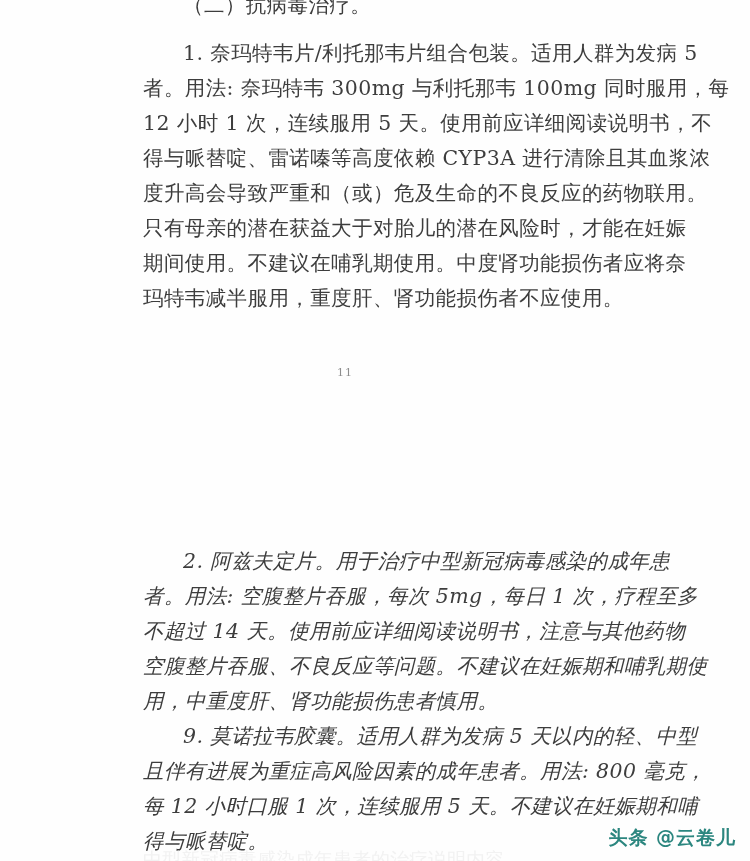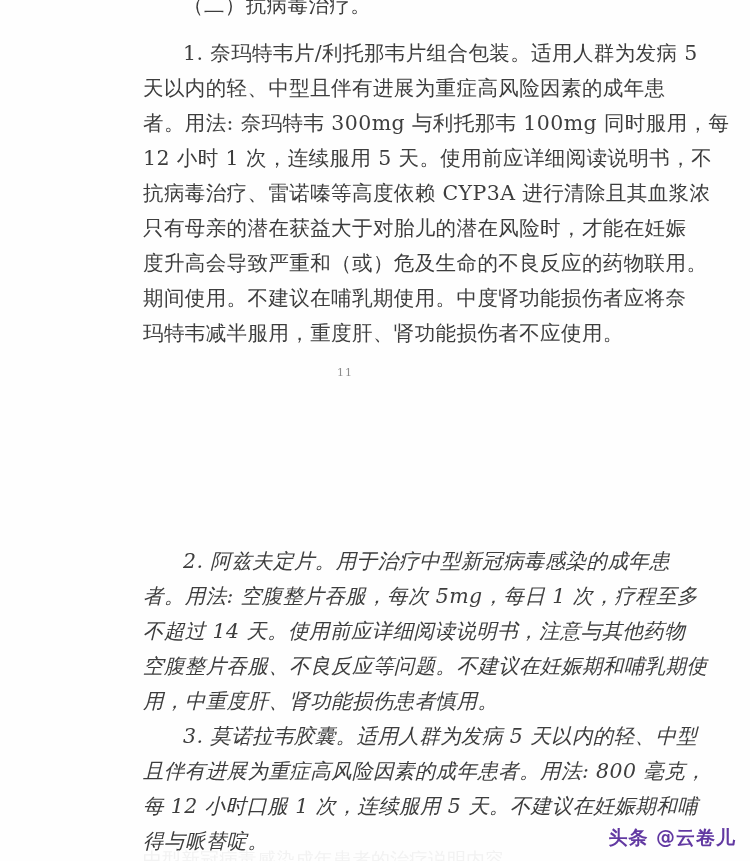--- a/index.html
+++ b/index.html
@@ -74,58 +74,57 @@
     overflow: hidden;
   }
 
   
   .watermark {
     position: absolute;
     right: 14px;
     bottom: 14px;
     font-size: 19px;
     line-height: 1;
-    color: #4c1d95;
+    color: #0f766e;
     font-family: "DejaVu Sans", "Liberation Sans", sans-serif;
     font-weight: 700;
     letter-spacing: 1px;
     opacity: .88;
     white-space: nowrap;
   }
 </style>
 </head>
 <body>
 
 <div class="page">
 
   <div class="text-block block-top">
     <div class="doc-line indent">（二）抗病毒治疗。</div>
   </div>
 
   <div class="text-block block-a">
     <div class="doc-line indent">1. 奈玛特韦片/利托那韦片组合包装。适用人群为发病 5</div>
-    <div class="doc-line">天以内的轻、中型且伴有进展为重症高风险因素的成年患</div>
     <div class="doc-line">者。用法: 奈玛特韦 300mg 与利托那韦 100mg 同时服用，每</div>
     <div class="doc-line">12 小时 1 次，连续服用 5 天。使用前应详细阅读说明书，不</div>
-    <div class="doc-line">抗病毒治疗、雷诺嗪等高度依赖 CYP3A 进行清除且其血浆浓</div>
+    <div class="doc-line">得与哌替啶、雷诺嗪等高度依赖 CYP3A 进行清除且其血浆浓</div>
+    <div class="doc-line">度升高会导致严重和（或）危及生命的不良反应的药物联用。</div>
     <div class="doc-line">只有母亲的潜在获益大于对胎儿的潜在风险时，才能在妊娠</div>
-    <div class="doc-line">度升高会导致严重和（或）危及生命的不良反应的药物联用。</div>
     <div class="doc-line">期间使用。不建议在哺乳期使用。中度肾功能损伤者应将奈</div>
     <div class="doc-line">玛特韦减半服用，重度肝、肾功能损伤者不应使用。</div>
   </div>
 
   <div class="page-number">11</div>
 
   <div class="text-block block-b">
     <div class="doc-line indent">2. 阿兹夫定片。用于治疗中型新冠病毒感染的成年患</div>
     <div class="doc-line">者。用法: 空腹整片吞服，每次 5mg，每日 1 次，疗程至多</div>
     <div class="doc-line">不超过 14 天。使用前应详细阅读说明书，注意与其他药物</div>
     <div class="doc-line">空腹整片吞服、不良反应等问题。不建议在妊娠期和哺乳期使</div>
     <div class="doc-line">用，中重度肝、肾功能损伤患者慎用。</div>
-    <div class="doc-line indent">3. 莫诺拉韦胶囊。适用人群为发病 5 天以内的轻、中型</div>
+    <div class="doc-line indent">9. 莫诺拉韦胶囊。适用人群为发病 5 天以内的轻、中型</div>
     <div class="doc-line">且伴有进展为重症高风险因素的成年患者。用法: 800 毫克，</div>
     <div class="doc-line">每 12 小时口服 1 次，连续服用 5 天。不建议在妊娠期和哺</div>
     <div class="doc-line">得与哌替啶。</div>
   </div>
 
   <div class="bleed-line">中型新冠病毒感染成年患者的治疗说明内容</div>
 
   <div class="watermark">头条 @云卷儿</div>
 
 </div>

